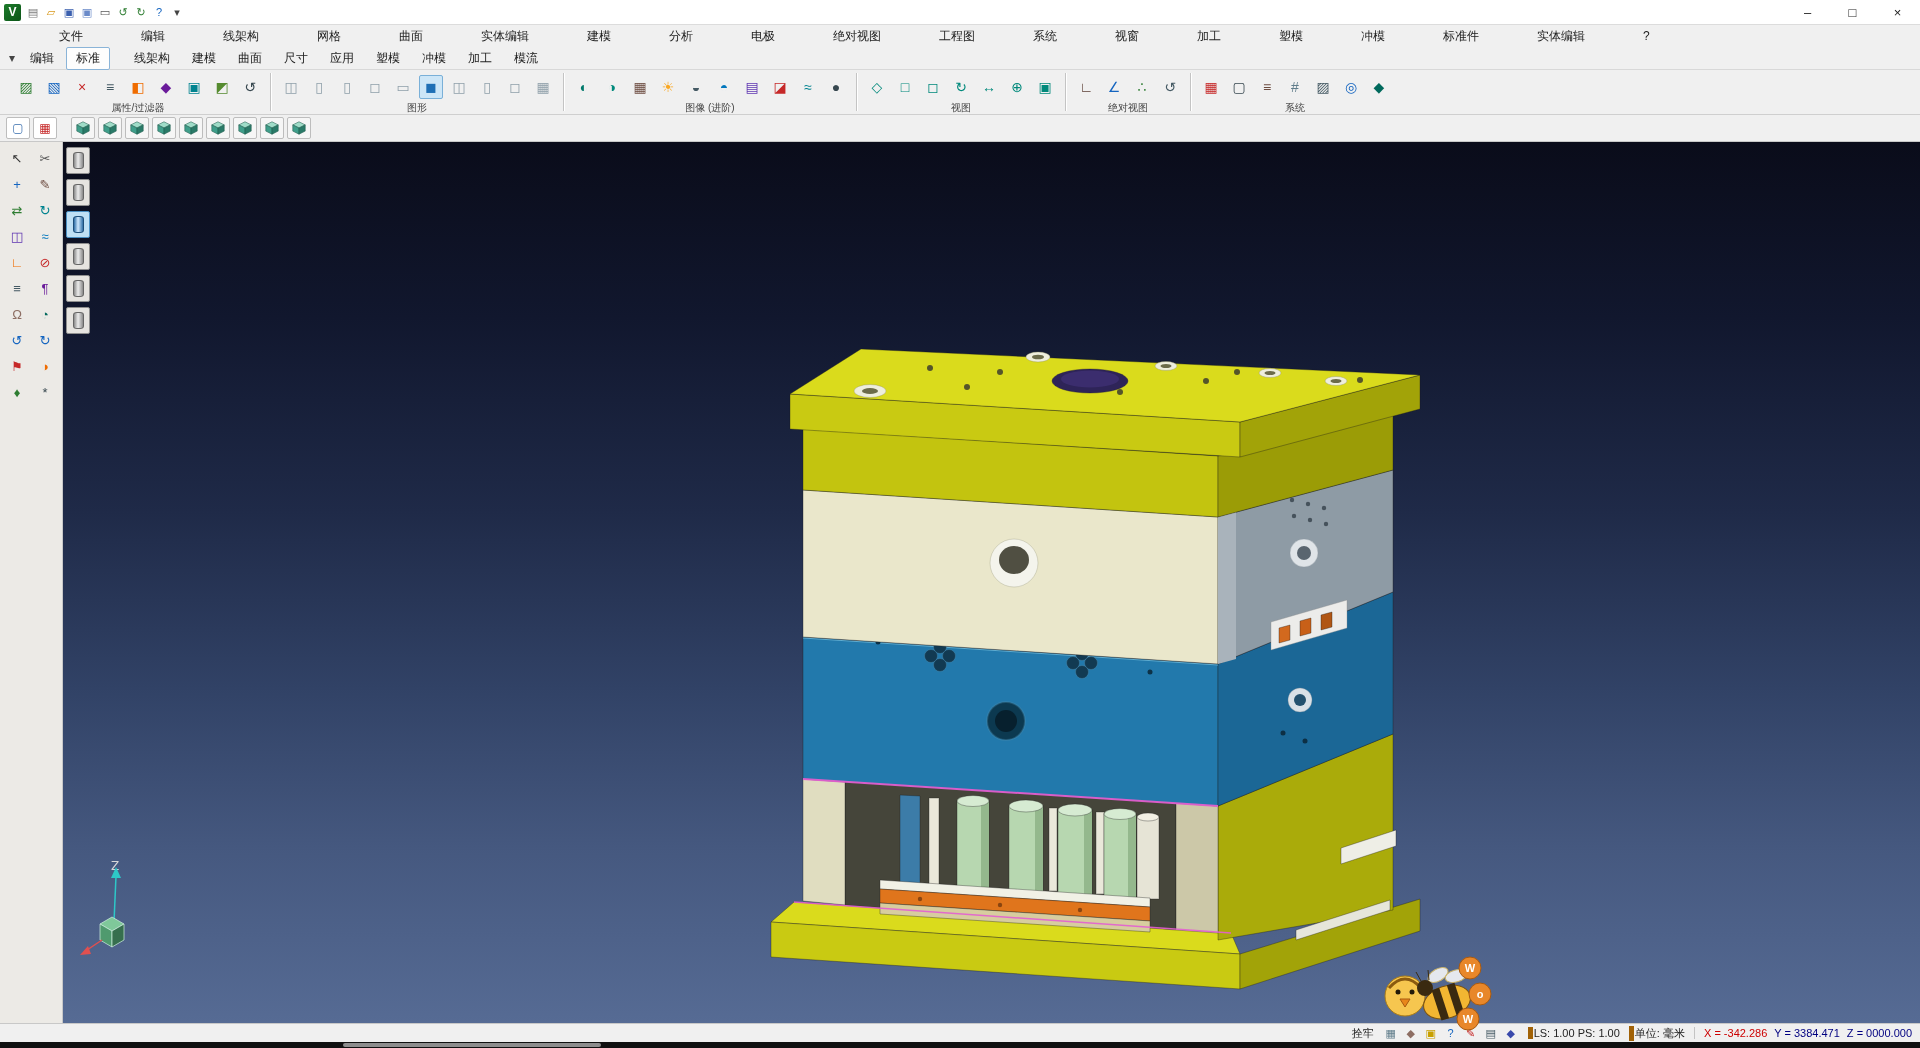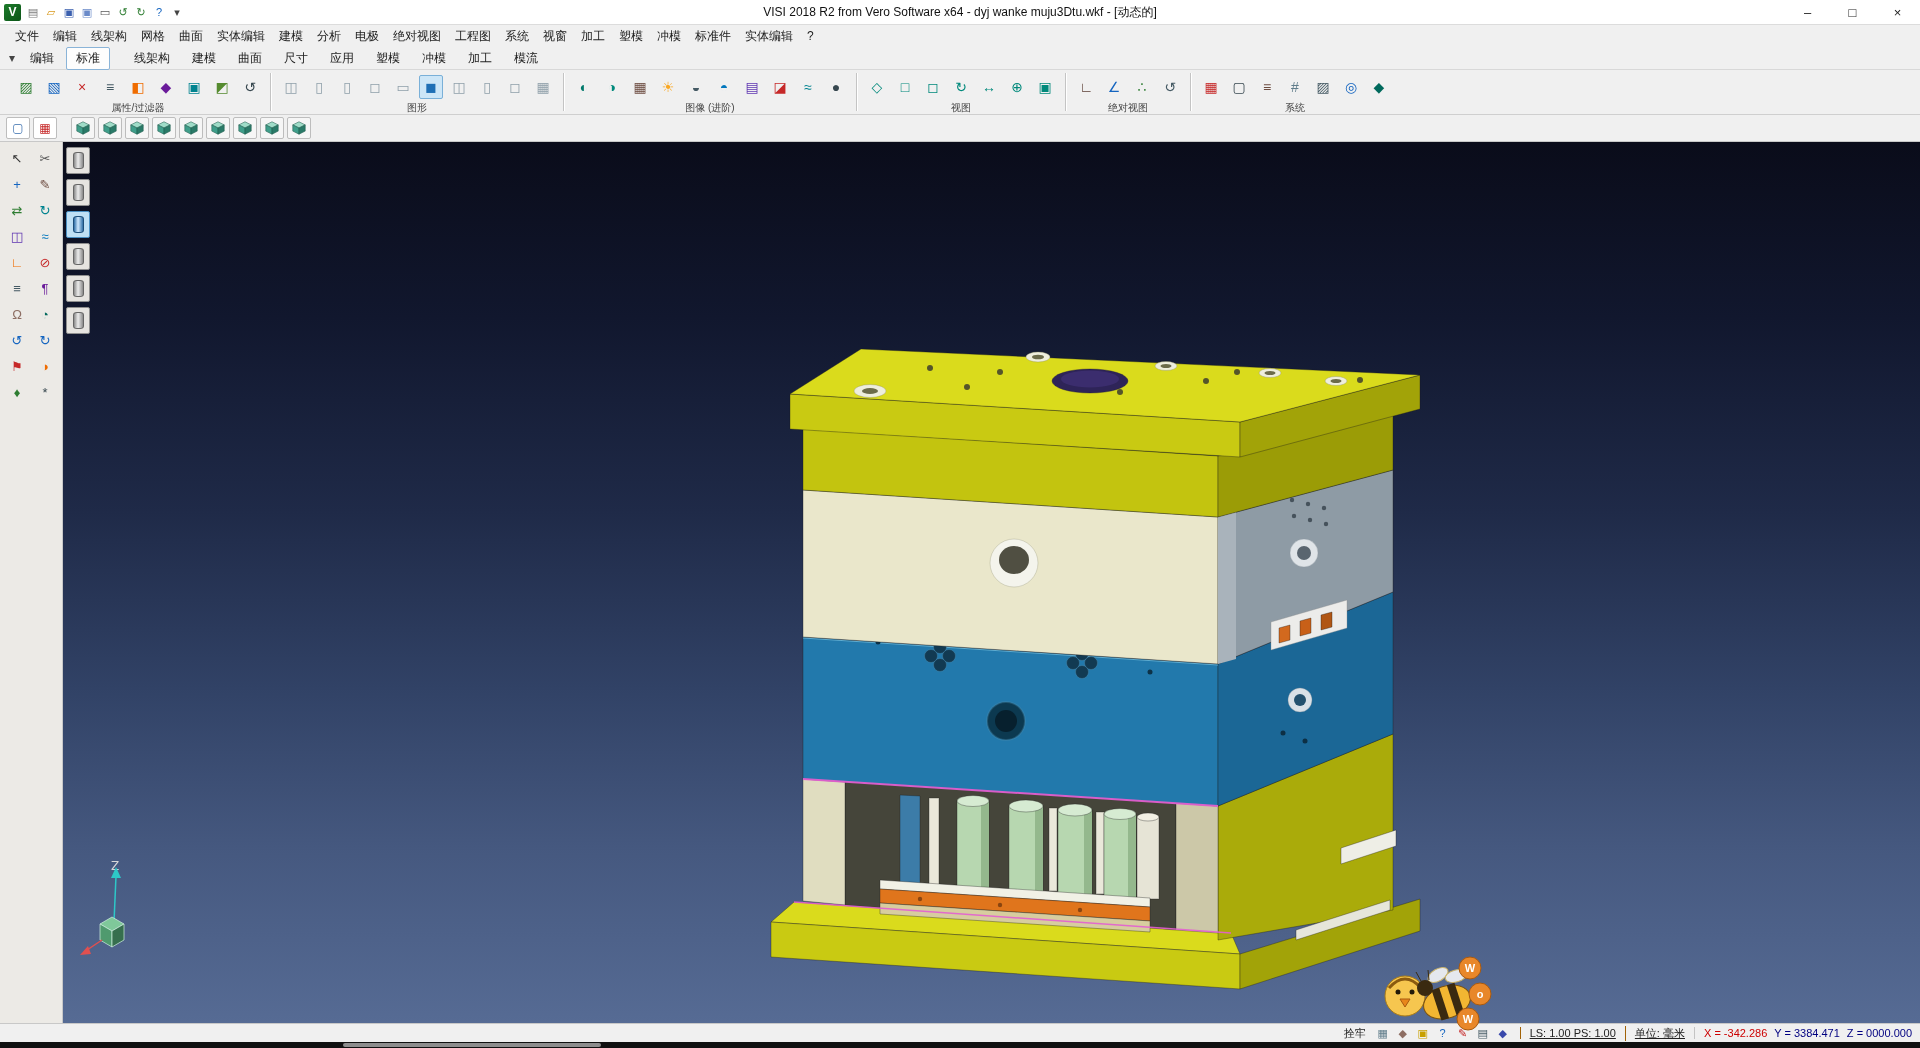--- a/index.html
+++ b/index.html
@@ -13,21 +13,21 @@
   .vlogo{width:17px;height:17px;background:linear-gradient(135deg,#1d7a2a,#0c5518);color:#fff;font-weight:bold;font-size:12px;display:flex;align-items:center;justify-content:center;margin-right:4px;border-radius:2px;}
   .qa{display:flex;align-items:center;gap:2px;}
   .qico{width:16px;height:16px;display:flex;align-items:center;justify-content:center;font-size:11px;border-radius:2px;}
   .qico i{font-style:normal;}
   .title-center{position:absolute;left:300px;right:300px;text-align:center;font-size:12px;color:#111;pointer-events:none;white-space:nowrap;}
   .win-controls{margin-left:auto;display:flex;height:24px;}
   .win-btn{width:45px;height:24px;display:flex;align-items:center;justify-content:center;font-size:13px;color:#222;}
 
   
   .menubar{height:22px;display:flex;align-items:center;padding-left:8px;background:#f0f0f0;flex:0 0 auto;}
-  .menu-item{padding:2px 7px;white-space:nowrap;cursor:default;}
+  .menu-item{padding:2px 7px;white-space:nowrap;cursor:default;margin-left:44px;}
 
   
   .tabbar{height:22px;display:flex;align-items:center;background:#f0f0f0;border-bottom:1px solid #d8d8d8;padding-left:4px;flex:0 0 auto;}
   .tab-drop{width:16px;text-align:center;color:#444;}
   .tab{padding:2px 9px;margin-right:2px;border:1px solid transparent;white-space:nowrap;}
   .tab.active{background:#fdfdfd;border:1px solid #8ab4d8;border-radius:2px;}
 
   
   .toolbar{height:44px;display:flex;align-items:stretch;background:#f0f0f0;border-bottom:1px solid #cfcfcf;padding-left:8px;flex:0 0 auto;}
   .tb-group{display:flex;flex-direction:column;padding:2px 6px 0;}
@@ -67,21 +67,21 @@
   .swatch{height:11px;display:inline-block;border:1px solid #8a8a8a;}
   .swatch-blue1{width:46px;background:#3f6fb5;}
   .swatch-white{width:13px;background:#f8f8f8;}
   .swatch-blue2{width:22px;background:#3f6fb5;}
   .globe{width:15px;height:15px;border-radius:50%;background:radial-gradient(circle at 35% 35%,#ffffff,#7db4e0 45%,#2f6ea6);border:1px solid #2a5a8a;margin-left:auto;}
 
   
   .statusbar{height:18px;background:#f0f0f0;border-top:1px solid #c8c8c8;display:flex;align-items:center;font-size:11px;padding:0 8px;gap:9px;flex:0 0 auto;}
   .sb-spacer{flex:1;}
   .sb-text{white-space:nowrap;}
-  .sb-box{border-left:1px solid #a16207;padding-left:9px;text-decoration:underline;}
+  .sb-box{border-left:5px solid #a16207;padding-left:1px;}
   .sb-icons{display:flex;gap:4px;align-items:center;}
   .sico{width:16px;height:14px;display:flex;align-items:center;justify-content:center;font-size:11px;}
   .sico i{font-style:normal;}
   .sb-coords{border-left:1px solid #c4c4c4;padding-left:9px;display:flex;gap:7px;white-space:nowrap;}
   .cx{color:#cc0000;}
   .cy{color:#000080;}
   .cz{color:#000080;text-align:center;}
 
   
   .bottom-strip{height:6px;background:#101010;position:relative;flex:0 0 auto;}
@@ -121,21 +121,20 @@
         <span class="qico">
           <i style="color: rgb(46, 125, 50);">↻</i>
         </span>
         <span class="qico">
           <i style="color: rgb(21, 101, 192);">?</i>
         </span>
         <span class="qico">
           <i style="color: rgb(68, 68, 68);">▾</i>
         </span>
       </div>
-    <div class="title-center">VISI 2018 R2 from Vero Software x64 - dyj wanke muju3Dtu.wkf - [动态的]</div>
     <div class="win-controls">
       <div class="win-btn">–</div>
       <div class="win-btn">□</div>
       <div class="win-btn">×</div>
     </div>
   </div>
 
   <div class="menubar">
       <span class="menu-item">文件</span>
       <span class="menu-item">编辑</span>

